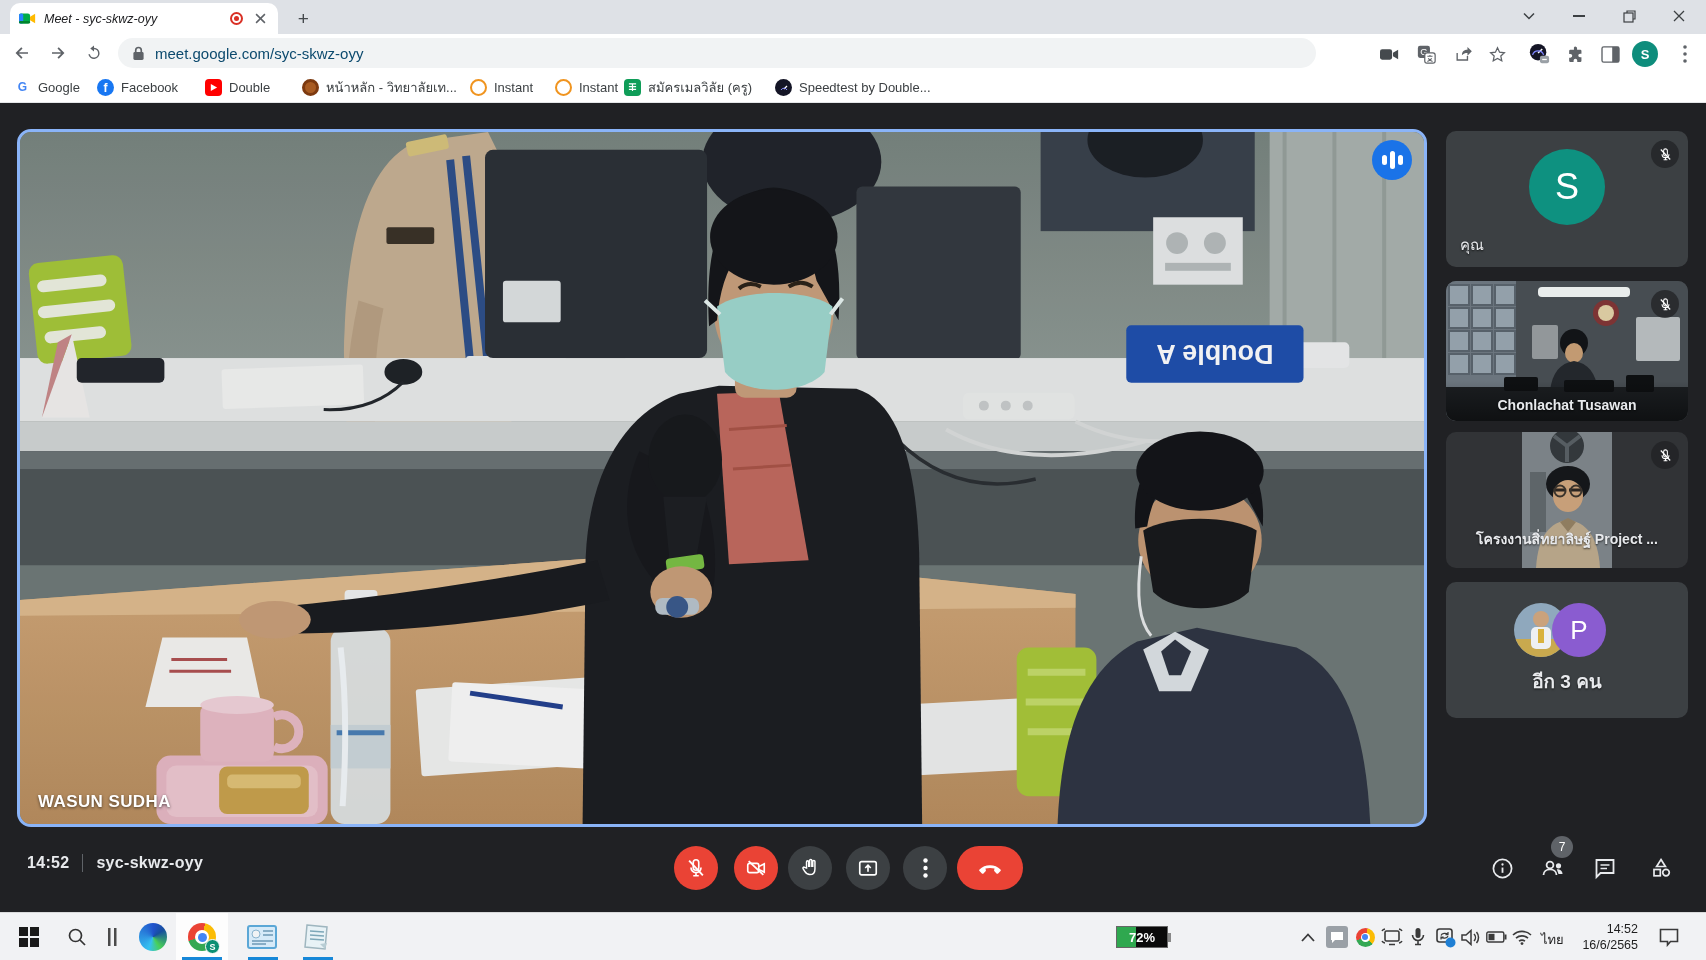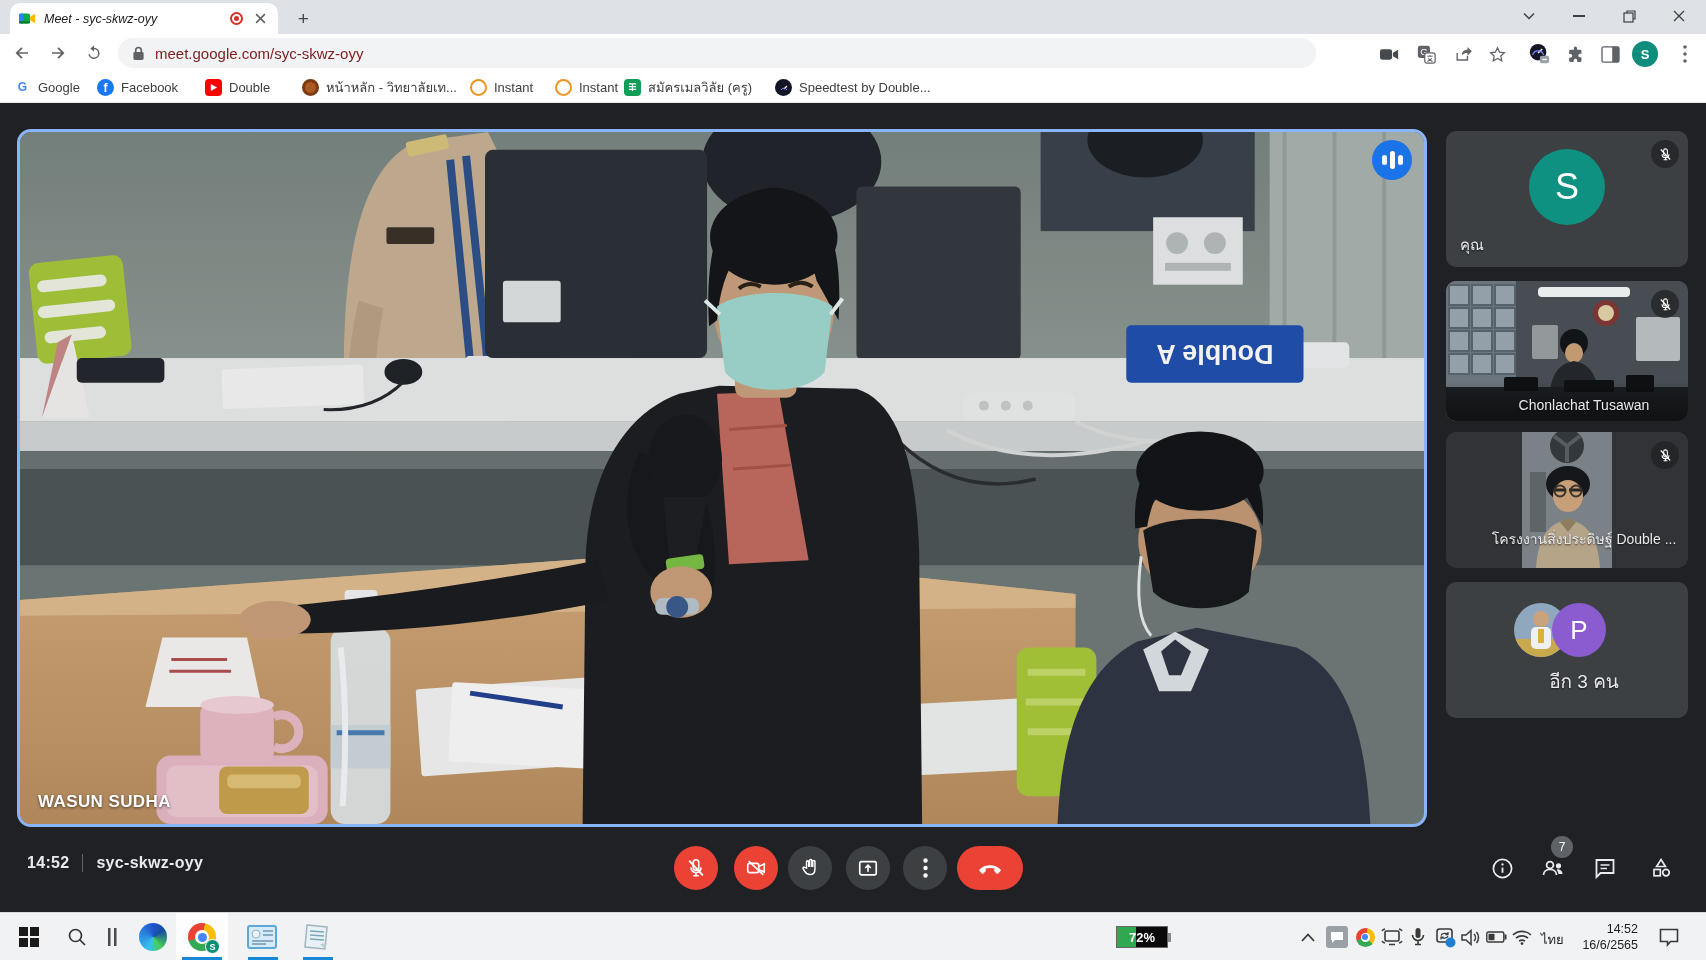--- a/index.html
+++ b/index.html
@@ -17,21 +17,21 @@
   .newtab { position:absolute; left:290px; top:6px; width:26px; height:26px; border-radius:50%;
             font-size:19px; color:#45494d; display:flex; align-items:center; justify-content:center; }
   .wctl { position:absolute; top:2px; width:34px; height:28px; display:flex; align-items:center; justify-content:center; }
 
   
   .toolbar { position:absolute; left:0; top:34px; width:1706px; height:38px; background:#fff; }
   .navbtn { position:absolute; top:5px; width:28px; height:28px; border-radius:50%;
             display:flex; align-items:center; justify-content:center; }
   .omnibox { position:absolute; left:118px; top:4px; width:1198px; height:30px; background:#f1f3f4;
              border-radius:15px; display:flex; align-items:center; padding:0 14px; gap:10px; }
-  .url { font-size:15px; color:#7f1d1d; }
+  .url { font-size:15px; color:#0c4a6e; }
   .tb-ico { position:absolute; top:7px; width:26px; height:26px; display:flex; align-items:center; justify-content:center; }
   .avatar-sm { width:26px; height:26px; border-radius:50%; background:#0e8d7c; color:#fff; font-size:13px;
                display:flex; align-items:center; justify-content:center; font-weight:bold; }
 
   
   .bookmarks { position:absolute; left:0; top:72px; width:1706px; height:31px; background:#fff;
                border-bottom:1px solid #e4e6e8; }
   .bm { position:absolute; top:4px; height:23px; display:flex; align-items:center; gap:7px;
         padding:0 4px; border-radius:12px; }
   .bm span.lbl { font-size:13px; color:#3c4043; white-space:nowrap; }
@@ -44,21 +44,21 @@
                border-radius:14px; overflow:hidden; background:#6f7a78; }
   .speaker-label { position:absolute; left:18px; bottom:12px; color:#fff; font-size:17px; font-weight:bold;
                    letter-spacing:.4px; text-shadow:0 1px 3px rgba(0,0,0,.6); }
   .audio-ind { position:absolute; top:8px; right:12px; width:40px; height:40px; border-radius:50%;
                background:#1a73e8; display:flex; align-items:center; justify-content:center; gap:3px; }
   .audio-ind i { width:5px; border-radius:3px; background:#fff; display:block; }
 
   .tile { position:absolute; left:1446px; width:242px; height:136px; background:#3c4043; border-radius:10px; overflow:hidden; }
   .tile .name { position:absolute; left:14px; bottom:10px; color:#e8eaed; font-size:15px;
                 text-shadow:0 1px 2px rgba(0,0,0,.7); white-space:nowrap; }
-  .tile .name.center { left:17px; width:100%; text-align:center; font-size:14px; }
+  .tile .name.center { left:0; width:100%; text-align:center; font-size:14px;font-weight:bold; }
   .micoff { position:absolute; top:9px; right:9px; width:28px; height:28px; border-radius:50%;
             background:rgba(32,33,36,.75); display:flex; align-items:center; justify-content:center; }
   .bigavatar { position:absolute; left:83px; top:18px; width:76px; height:76px; border-radius:50%;
                background:#0e9180; color:#fff; font-size:36px; display:flex; align-items:center; justify-content:center; }
   .ovl-photo { position:absolute; left:68px; top:21px; width:54px; height:54px; border-radius:50%; overflow:hidden; }
   .ovl-p { position:absolute; left:106px; top:21px; width:54px; height:54px; border-radius:50%; background:#8a5cd0;
            color:#fff; font-size:26px; display:flex; align-items:center; justify-content:center; }
 
   
   .barleft { position:absolute; left:27px; top:751px; display:flex; align-items:center; gap:13px; color:#e8eaed; }
@@ -476,21 +476,21 @@
         <path d="M45 14 L58 4 M45 14 L32 4 M45 14 L45 30" stroke="#565d62" stroke-width="4"></path>
         <rect x="8" y="40" width="16" height="60" fill="#5e6569"></rect>
         <ellipse cx="46" cy="52" rx="22" ry="18" fill="#15171a"></ellipse>
         <ellipse cx="46" cy="64" rx="15" ry="16" fill="#c79f79"></ellipse>
         <path d="M31 58 h12 M47 58 h12" stroke="#2b2521" stroke-width="3"></path>
         <circle cx="38" cy="59" r="5.5" fill="none" stroke="#3a332c" stroke-width="2"></circle>
         <circle cx="54" cy="59" r="5.5" fill="none" stroke="#3a332c" stroke-width="2"></circle>
         <path d="M14 136 C16 104 28 90 46 88 C64 90 76 104 78 136 Z" fill="#b6a488"></path>
         <polygon points="38,90 46,100 54,90 46,86" fill="#8f7d60"></polygon>
       </svg>
-      <span class="name center" style="bottom:18px">โครงงานสิ่งประดิษฐ์ Double ...</span>
+      <span class="name center" style="bottom:18px">โครงงานสิ่ทยาลิษฐ์ Project ...</span>
       <div class="micoff">
         <svg width="15" height="15" viewBox="0 0 24 24">
             <path d="M12 14.5 a3 3 0 0 0 3-3 V6 a3 3 0 0 0-6 0 v5.5 a3 3 0 0 0 3 3z M6.5 11.5 a5.5 5.5 0 0 0 11 0 M12 17 v3.5 M9 20.5 h6" fill="none" stroke="#fff" stroke-width="1.7"></path>
             <path d="M4.5 4 L19.5 20" stroke="#fff" stroke-width="1.9"></path>
           </svg>
       </div>
     </div>
 
     <div class="tile" style="top:479px">
       <div class="ovl-photo">

